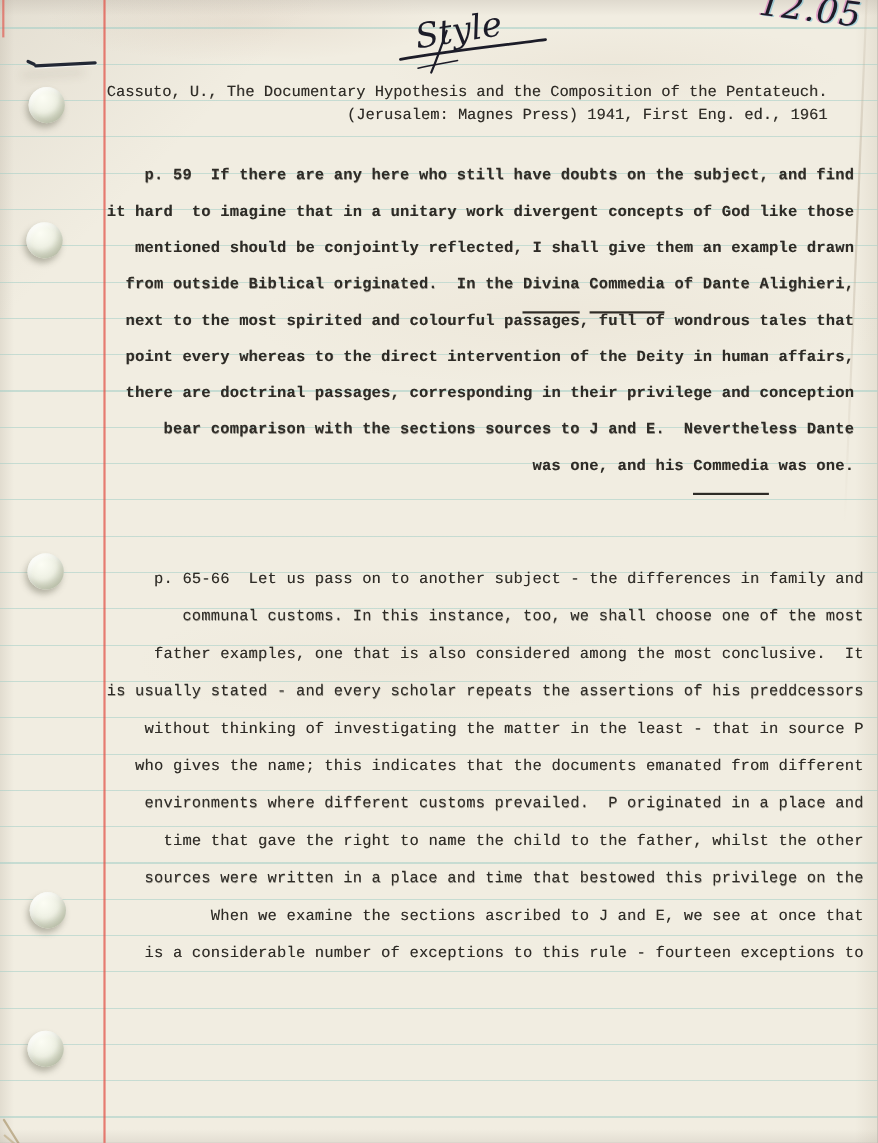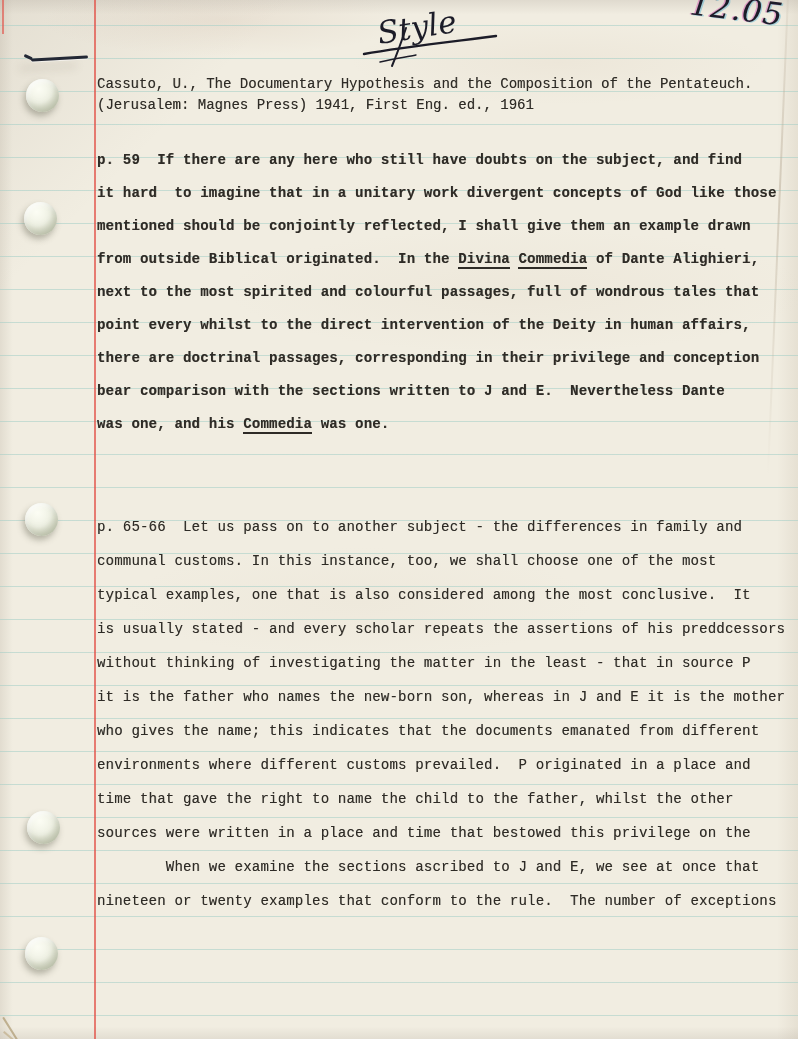--- a/index.html
+++ b/index.html
@@ -52,25 +52,25 @@
   .signature text{fill:var(--handwriting);}
   .signature path{stroke:var(--handwriting);fill:none;stroke-linecap:round;}
   .cornernum{
     position:absolute;right:14px;top:-9px;
     font-family:"DejaVu Serif","Liberation Serif",serif;font-style:italic;font-size:31px;
     color:var(--handwriting);transform:rotate(7deg);letter-spacing:1px;
     text-shadow:-1.5px 0 0 rgba(205,30,160,.35), 1.5px .5px 0 rgba(30,160,205,.35);
   }
   .textblock{position:absolute;left:97px;color:var(--ink);font-size:14px;letter-spacing:.2px;
     text-shadow:.3px .3px .3px rgba(45,42,36,.45);}
-  .tline{white-space:pre;}
+  .tline{white-space:pre;text-align:right;}
   .citation{top:74px;line-height:21px;letter-spacing:0;}
   .para1{top:144px;line-height:33px;font-weight:bold;}
   .para2{top:510px;line-height:34px;}
-  .u{border-bottom:2px solid var(--ink);padding-bottom:0;}
+  .u{border-bottom:2px solid var(--ink);padding-bottom:16px;}
   .crease-bl{
     position:absolute;left:-4px;bottom:8px;width:30px;height:2px;border-radius:2px;
     background:rgba(140,110,55,.45);transform:rotate(58deg);
   }
   .crease-bl2{
     position:absolute;left:2px;bottom:2px;width:16px;height:1.5px;
     background:rgba(160,130,70,.35);transform:rotate(40deg);
   }
 </style>
 </head>
@@ -102,35 +102,34 @@
   <div class="textblock citation">
       <div class="tline"><span>Cassuto, U., The Documentary Hypothesis and the Composition of the Pentateuch.</span></div>
       <div class="tline"><span>(Jerusalem: Magnes Press) 1941, First Eng. ed., 1961</span></div>
     </div>
   <div class="textblock para1">
       <div class="tline"><span>p. 59  If there are any here who still have doubts on the subject, and find</span></div>
       <div class="tline"><span>it hard  to imagine that in a unitary work divergent concepts of God like those</span></div>
       <div class="tline"><span>mentioned should be conjointly reflected, I shall give them an example drawn</span></div>
       <div class="tline"><span>from outside Biblical originated.  In the </span><span class="u">Divina</span><span> </span><span class="u">Commedia</span><span> of Dante Alighieri,</span></div>
       <div class="tline"><span>next to the most spirited and colourful passages, full of wondrous tales that</span></div>
-      <div class="tline"><span>point every whilst to the direct intervention of the Deity in human affairs,</span></div>
+      <div class="tline"><span>point every whereas to the direct intervention of the Deity in human affairs,</span></div>
       <div class="tline"><span>there are doctrinal passages, corresponding in their privilege and conception</span></div>
-      <div class="tline"><span>bear comparison with the sections written to J and E.  Nevertheless Dante</span></div>
+      <div class="tline"><span>bear comparison with the sections sources to J and E.  Nevertheless Dante</span></div>
       <div class="tline"><span>was one, and his </span><span class="u">Commedia</span><span> was one.</span></div>
     </div>
   <div class="textblock para2">
       <div class="tline"><span>p. 65-66  Let us pass on to another subject - the differences in family and</span></div>
       <div class="tline"><span>communal customs. In this instance, too, we shall choose one of the most</span></div>
-      <div class="tline"><span>typical examples, one that is also considered among the most conclusive.  It</span></div>
+      <div class="tline"><span>father examples, one that is also considered among the most conclusive.  It</span></div>
       <div class="tline"><span>is usually stated - and every scholar repeats the assertions of his preddcessors</span></div>
       <div class="tline"><span>without thinking of investigating the matter in the least - that in source P</span></div>
-      <div class="tline"><span>it is the father who names the new-born son, whereas in J and E it is the mother</span></div>
       <div class="tline"><span>who gives the name; this indicates that the documents emanated from different</span></div>
       <div class="tline"><span>environments where different customs prevailed.  P originated in a place and</span></div>
       <div class="tline"><span>time that gave the right to name the child to the father, whilst the other</span></div>
       <div class="tline"><span>sources were written in a place and time that bestowed this privilege on the</span></div>
       <div class="tline"><span>        When we examine the sections ascribed to J and E, we see at once that</span></div>
-      <div class="tline"><span>nineteen or twenty examples that conform to the rule.  The number of exceptions</span></div>
+      <div class="tline"><span>is a considerable number of exceptions to this rule - fourteen exceptions to</span></div>
     </div>
 
   <div class="crease-bl"></div>
   <div class="crease-bl2"></div>
 </div>
 
 </body></html>

